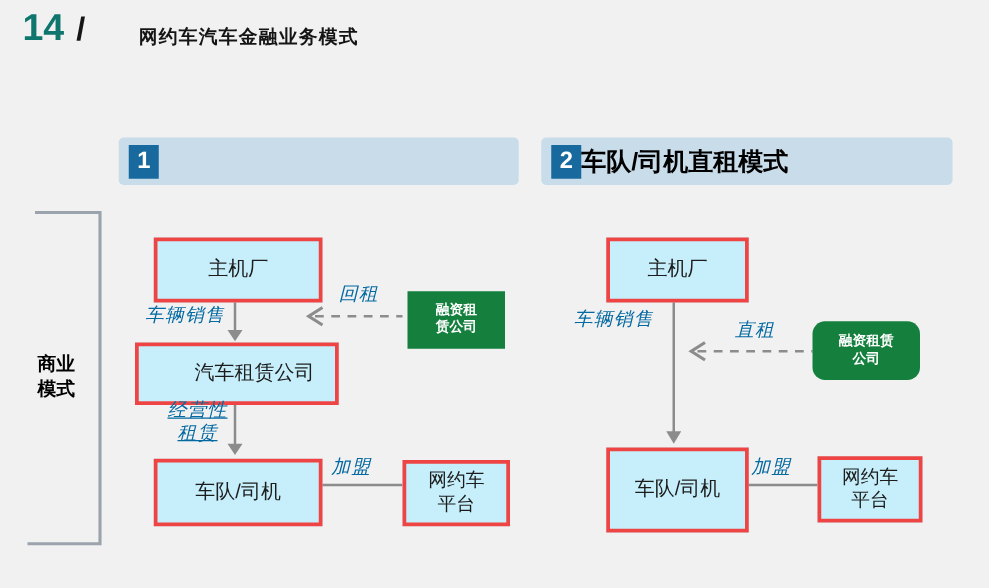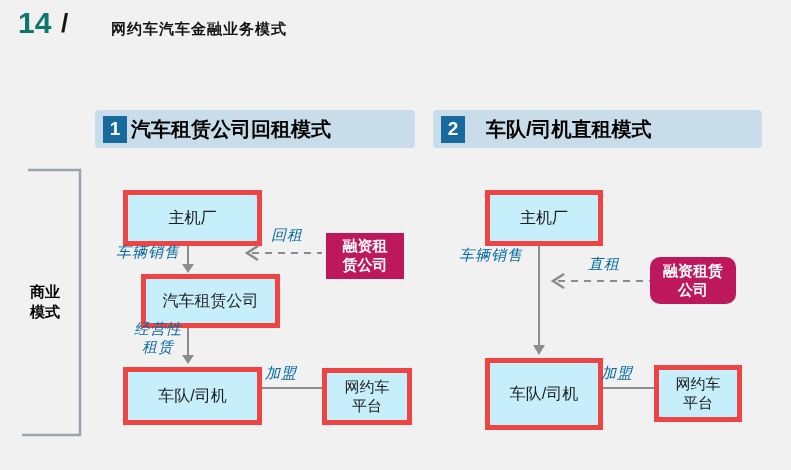--- a/index.html
+++ b/index.html
@@ -26,58 +26,58 @@
   #band1 { left:95px;  width:320px; }
   #band2 { left:433px; width:329px; }
   .badge {
     width:24px; height:27px; margin-left:8px; flex:0 0 auto;
     background:#17699e; color:#ffffff;
     font-size:19px; font-weight:bold;
     display:flex; align-items:center; justify-content:center;
   }
   .band-title { font-size:20px; font-weight:bold; color:#000000; white-space:nowrap; }
   #band1 .band-title { margin-left:4px; }
-  #band2 .band-title { margin-left:21px; }
+  #band2 .band-title { }
 
   
   #side-label {
     left:30px; top:282px; width:50px;
     text-align:left; font-size:15px; font-weight:bold;
     line-height:1.3; color:#000000;
   }
 
   
   .node {
     position:absolute;
     display:flex; flex-direction:column;
     align-items:center; justify-content:center;
     text-align:center; line-height:1.25;
   }
-  .cyan { background:#c6effb; border:5px solid #ef4444; color:#1c1c1c; font-size:16px; }
-  .gray { background:#be185d; color:#ffffff; font-weight:bold; font-size:15px; }
+  .cyan { background:#c6effb; border:3px solid #ef4444; color:#1c1c1c; font-size:16px; }
+  .gray { background:#15803d; color:#ffffff; font-weight:bold; font-size:11px; }
 
   #s1-oem      { left:123px; top:190px; width:129px; height:46px; }
-  #s1-leasing  { left:141px; top:274px; width:129px; height:44px; }
+  #s1-leasing  { left:108px; top:274px; width:129px; height:44px;padding-left:28px; }
   #s1-fleet    { left:123px; top:367px; width:129px; height:48px; }
   #s1-platform { left:322px; top:368px; width:80px;  height:47px; font-size:15px; }
   #s1-finance  { left:326px; top:233px; width:78px;  height:46px; }
 
   #s2-oem      { left:485px; top:190px; width:108px; height:46px; }
   #s2-fleet    { left:485px; top:358px; width:108px; height:62px; }
   #s2-platform { left:654px; top:365px; width:78px;  height:47px; font-size:15px; }
   #s2-finance  { left:650px; top:257px; width:86px;  height:47px;border-radius:10px; }
 
   
   .edge {
     position:absolute; font-style:italic; color:#0369a1;
     font-size:15px; letter-spacing:1px; white-space:nowrap;
   }
   #s1-vehicle-sales { left:116px; top:243px; }
   #s1-leaseback     { left:271px; top:226px; }
-  #s1-oplease       { left:126px; top:320px; width:64px; text-align:center; line-height:1.2; white-space:normal; }
+  #s1-oplease       { left:126px; top:320px; width:64px; text-align:center; line-height:1.2; white-space:normal;text-decoration:underline; }
   #s1-join          { left:265px; top:364px; }
   #s2-vehicle-sales { left:459px; top:246px; }
   #s2-direct        { left:588px; top:255px; }
   #s2-join          { left:601px; top:364px; }
 
   
   #overlay { position:absolute; left:0; top:0; width:791px; height:470px; }
   .conn  { stroke:#8c8c8c; stroke-width:2; fill:none; }
   .dash  { stroke-dasharray:7 6; }
   .head  { fill:#8c8c8c; stroke:none; }
@@ -118,21 +118,20 @@
     <line class="conn" x1="593" y1="388" x2="654" y2="388"></line>
   </g>
   <g>
     <line class="conn dash" x1="558" y1="281" x2="650" y2="281"></line>
     <path class="chev" d="M564 274 L553 281 L564 288"></path>
   </g>
 </svg>
 
 <div class="band" id="band1">
   <span class="badge">1</span>
-  <span class="band-title">汽车租赁公司回租模式</span>
 </div>
 <div class="band" id="band2">
   <span class="badge">2</span>
   <span class="band-title">车队/司机直租模式</span>
 </div>
 
 <div class="abs" id="side-label">
   <div>商业</div>
   <div>模式</div>
 </div>

